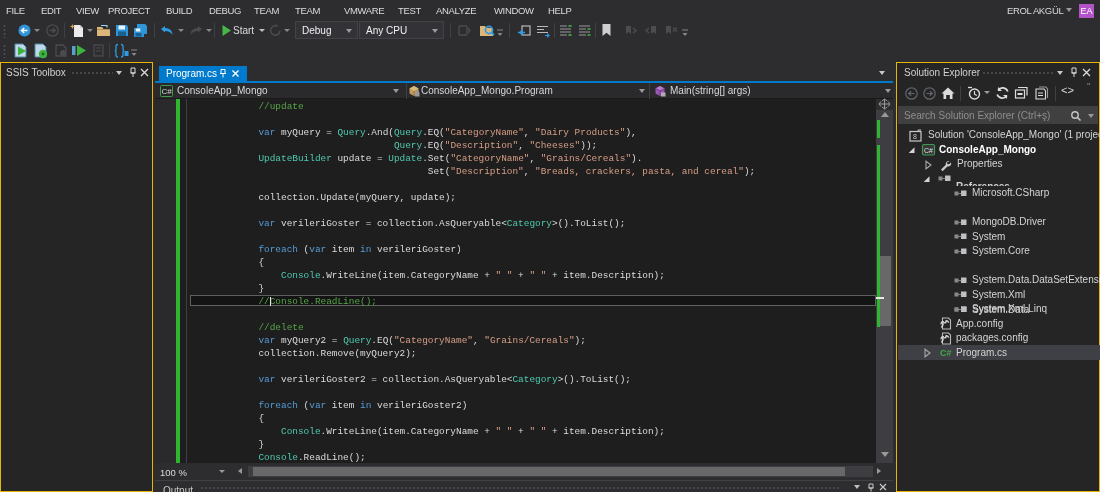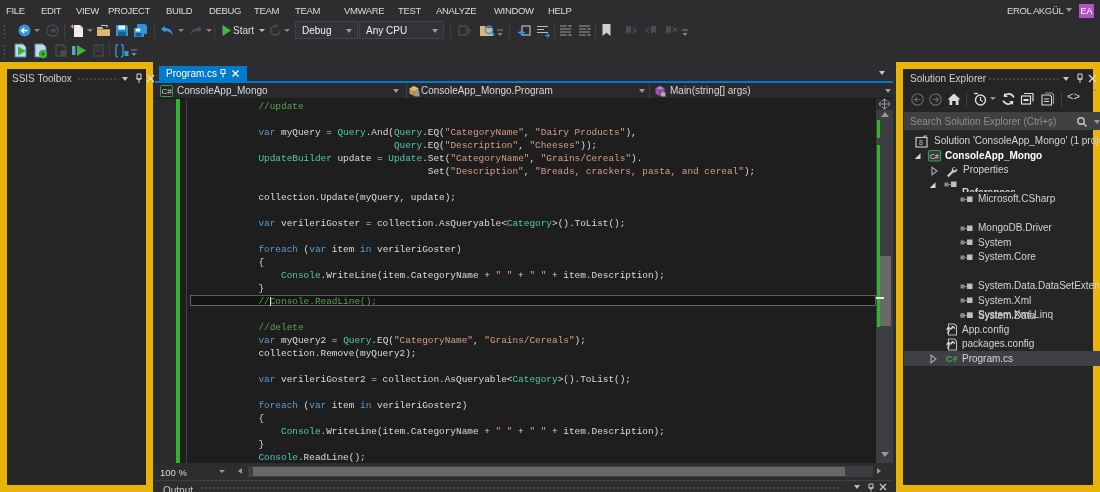--- a/index.html
+++ b/index.html
@@ -8,21 +8,21 @@
 #menubar{position:absolute;top:0;left:0;width:1100px;height:20px;background:#2d2d30;color:#dcdcdc;font-size:9.5px}
 #menubar span{position:absolute;top:5px;letter-spacing:-0.35px}
 
 .grip{position:absolute;width:3px;background-image:radial-gradient(#4d4d52 1px,transparent 1.1px);background-size:3px 4px}
 .sep{position:absolute;width:1px;background:#3f3f46}
 .combo{position:absolute;height:18px;background:#333337;border:1px solid #434346;color:#f1f1f1;font-size:10px}
 .combo .ct{position:absolute;left:6px;top:3px}
 .darr{position:absolute;width:0;height:0;border-left:3.5px solid transparent;border-right:3.5px solid transparent;border-top:4px solid #999}
 .darr.lite{border-top-color:#c8c8c8}
 
-.panel{position:absolute;background:#252526;border:7px solid #eab308}
+.panel{position:absolute;background:#252526;border:1px solid #eab308}
 .ptitle{position:absolute;top:0;left:0;right:0;height:19px;color:#d0d0d0;font-size:10px}
 .pdots{position:absolute;top:8px;height:5px;background-image:radial-gradient(#45454a .8px,transparent 1px);background-size:4px 4px}
 
 
 #tabstrip{position:absolute;left:155px;top:62px;width:738px;height:19px}
 #tab1{position:absolute;left:4px;top:4px;width:88px;height:15px;background:#007acc;color:#fff;font-size:10px}
 #bluestrip{position:absolute;left:155px;top:81px;width:738px;height:2px;background:#007acc}
 #navbar{position:absolute;left:155px;top:83px;width:738px;height:16px;background:#2a2a2d;border-bottom:1px solid #1a1a1a;font-size:10px;color:#d8d8d8}
 #editor{position:absolute;left:155px;top:99px;width:738px;height:364px;background:#1e1e1e;overflow:hidden}
 #gmargin{position:absolute;left:0;top:0;width:21px;height:364px;background:#2a2a2c}

